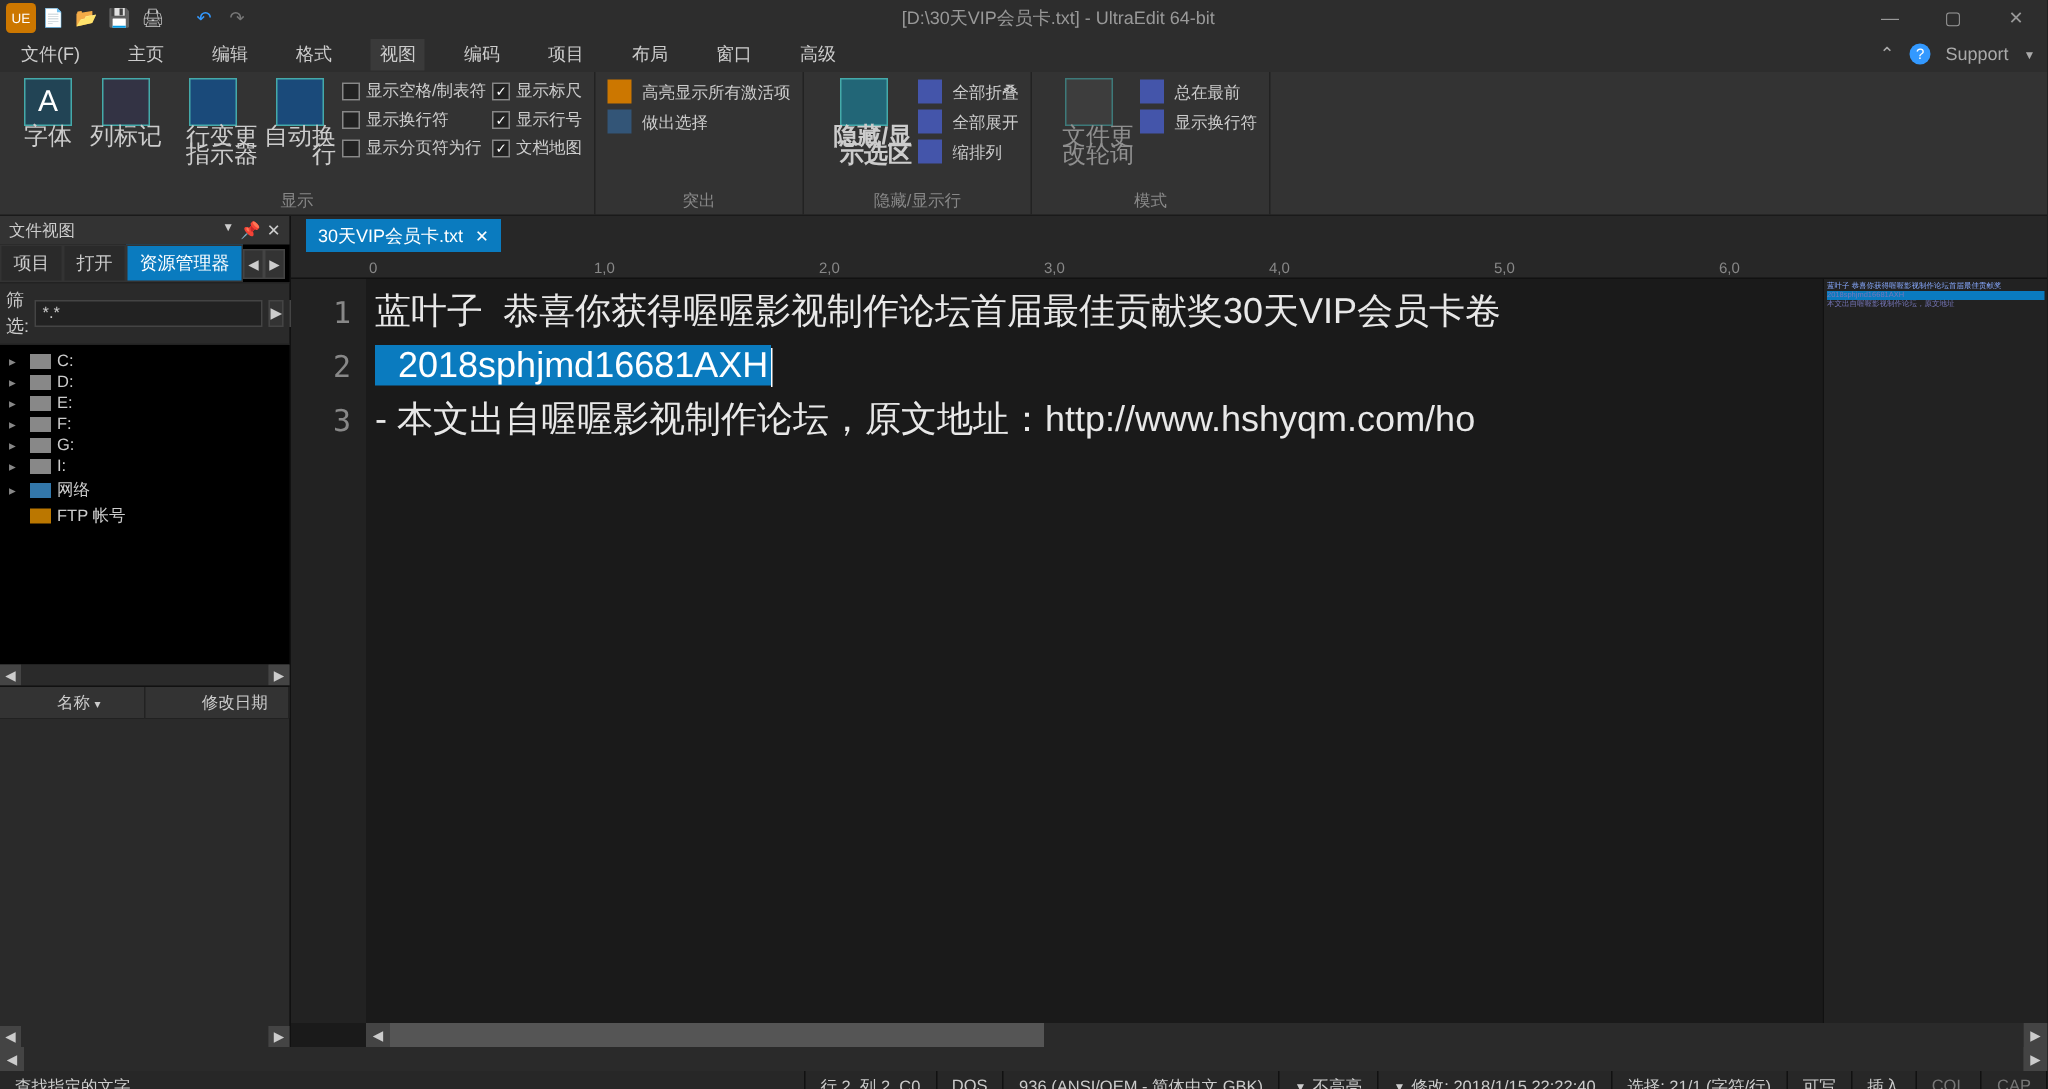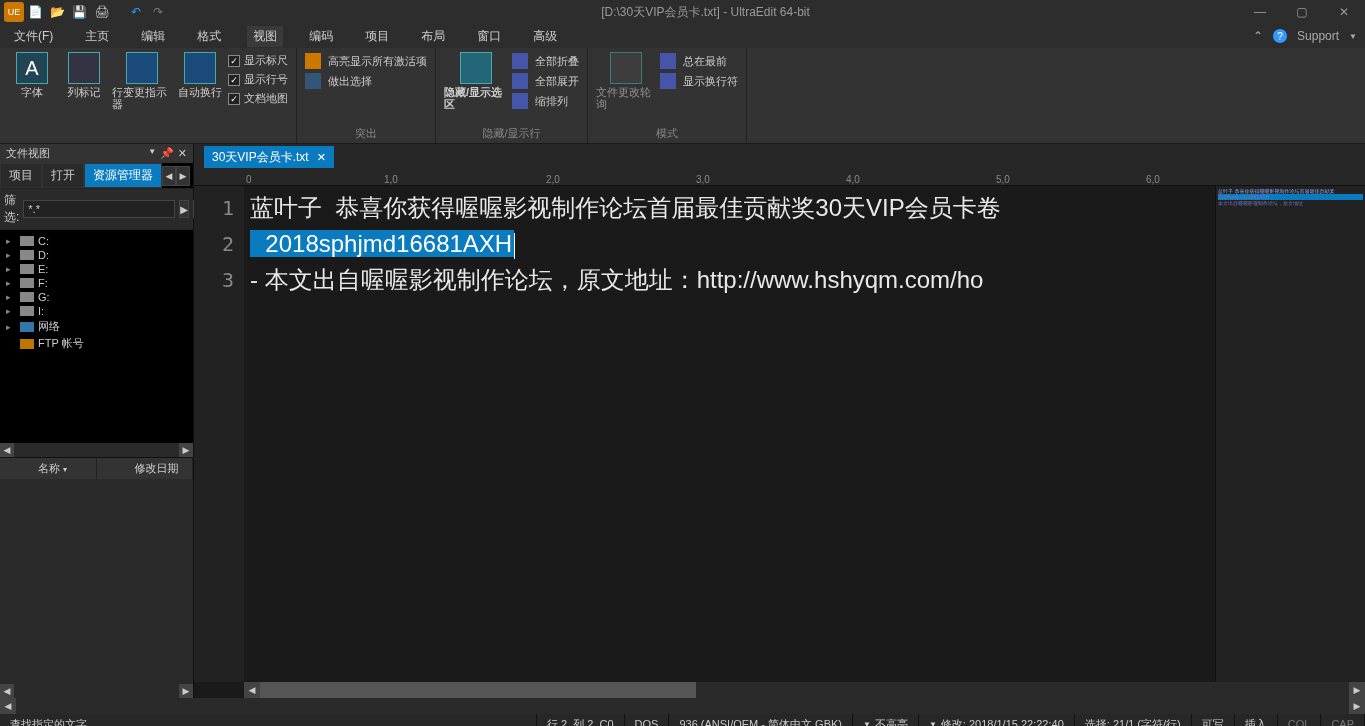--- a/index.html
+++ b/index.html
@@ -20,21 +20,21 @@
 .menubar .tab.active { background:#3a3a3a; }
 .menubar .right { display:flex; gap:10px; align-items:center; color:#aaa; }
 
 
 .ribbon { height:96px; background:#333; display:flex; border-bottom:1px solid #1a1a1a;}
 .group { border-right:1px solid #222; padding:4px 8px 2px 8px; display:flex; flex-direction:column; justify-content:space-between;}
 .group .row { display:flex; gap:4px; align-items:flex-start; }
 .group-label { text-align:center; color:#888; font-size:11px; padding-top:2px;}
 .bigbtn { display:flex; flex-direction:column; align-items:center; width:48px; gap:2px; }
 .bigbtn .ico { width:32px; height:32px; background:#1a4a7a; border:1px solid #4aa; }
-.bigbtn .lbl { font-size:11px; color:#ccc; text-align:left; line-height:12px;}
+.bigbtn .lbl { font-size:16px; color:#ccc; text-align:right; line-height:12px;}
 .chk { display:flex; align-items:center; gap:4px; font-size:11px; color:#ccc; white-space:nowrap; padding:1px 0;}
 .chkbox { width:12px; height:12px; border:1px solid #888; background:#222; display:flex; align-items:center; justify-content:center; font-size:9px; color:#fff;}
 .chkbox.on::before{content:"✓";}
 .col { display:flex; flex-direction:column; gap:2px; }
 .ico-sm { width:16px; height:16px; background:#45a; display:inline-block; margin-right:3px;}
 
 
 .doctabs { height:24px; background:#272727; display:flex; align-items:flex-end; padding-left:220px;}
 .doctab { background:#0a7bbf; color:#fff; padding:3px 8px; display:flex; align-items:center; gap:8px; font-size:12px; height:22px;}
 .doctab .close { font-size:11px; }
@@ -143,33 +143,48 @@
       <div class="bigbtn" style="width:60px;">
           <div class="ico"></div>
           <div class="lbl">行变更指示器</div>
         </div>
       <div class="bigbtn">
           <div class="ico"></div>
           <div class="lbl">自动换行</div>
         </div>
       <div class="col">
         <label class="chk">
+            <span class="chkbox"></span>
+            <span>显示空格/制表符</span>
+          </label>
+        <label class="chk">
+            <span class="chkbox"></span>
+            <span>显示换行符</span>
+          </label>
+        <label class="chk">
+            <span class="chkbox"></span>
+            <span>显示分页符为行</span>
+          </label>
+      </div>
+      <div class="col">
+        <label class="chk">
             <span class="chkbox on"></span>
             <span>显示标尺</span>
           </label>
         <label class="chk">
             <span class="chkbox on"></span>
             <span>显示行号</span>
           </label>
         <label class="chk">
             <span class="chkbox on"></span>
             <span>文档地图</span>
           </label>
       </div>
     </div>
+    <div class="group-label">显示</div>
   </div>
 
   <div class="group">
     <div class="row">
       <div class="col">
         <label class="chk">
             <span class="ico-sm" style="background:#c70;"></span>
             <span>高亮显示所有激活项</span>
           </label>
         <label class="chk">
@@ -316,21 +331,21 @@
   <div style="flex:1;display:flex;flex-direction:column;">
     <div class="doctabs" style="padding-left:10px;">
       <div class="doctab">
         <span>30天VIP会员卡.txt</span>
         <span class="close">✕</span>
       </div>
     </div>
     <div class="editor-wrap">
       <div class="ruler">
         <span class="tick" style="left:52px">0</span>
-        <span class="tick" style="left:190px">1,0</span>
+        <span class="tick" style="left:202px">1,0</span>
         <span class="tick" style="left:352px">2,0</span>
         <span class="tick" style="left:502px">3,0</span>
         <span class="tick" style="left:652px">4,0</span>
         <span class="tick" style="left:802px">5,0</span>
         <span class="tick" style="left:952px">6,0</span>
       </div>
       <div class="ed-body">
         <div class="gutter">1<br>2<br>3</div>
         <div class="code"><div>蓝叶子  恭喜你获得喔喔影视制作论坛首届最佳贡献奖30天VIP会员卡卷</div><div><span class="sel">  2018sphjmd16681AXH</span><span class="caret"></span></div><div>- 本文出自喔喔影视制作论坛，原文地址：http://www.hshyqm.com/ho</div></div>
         <div class="minimap">

